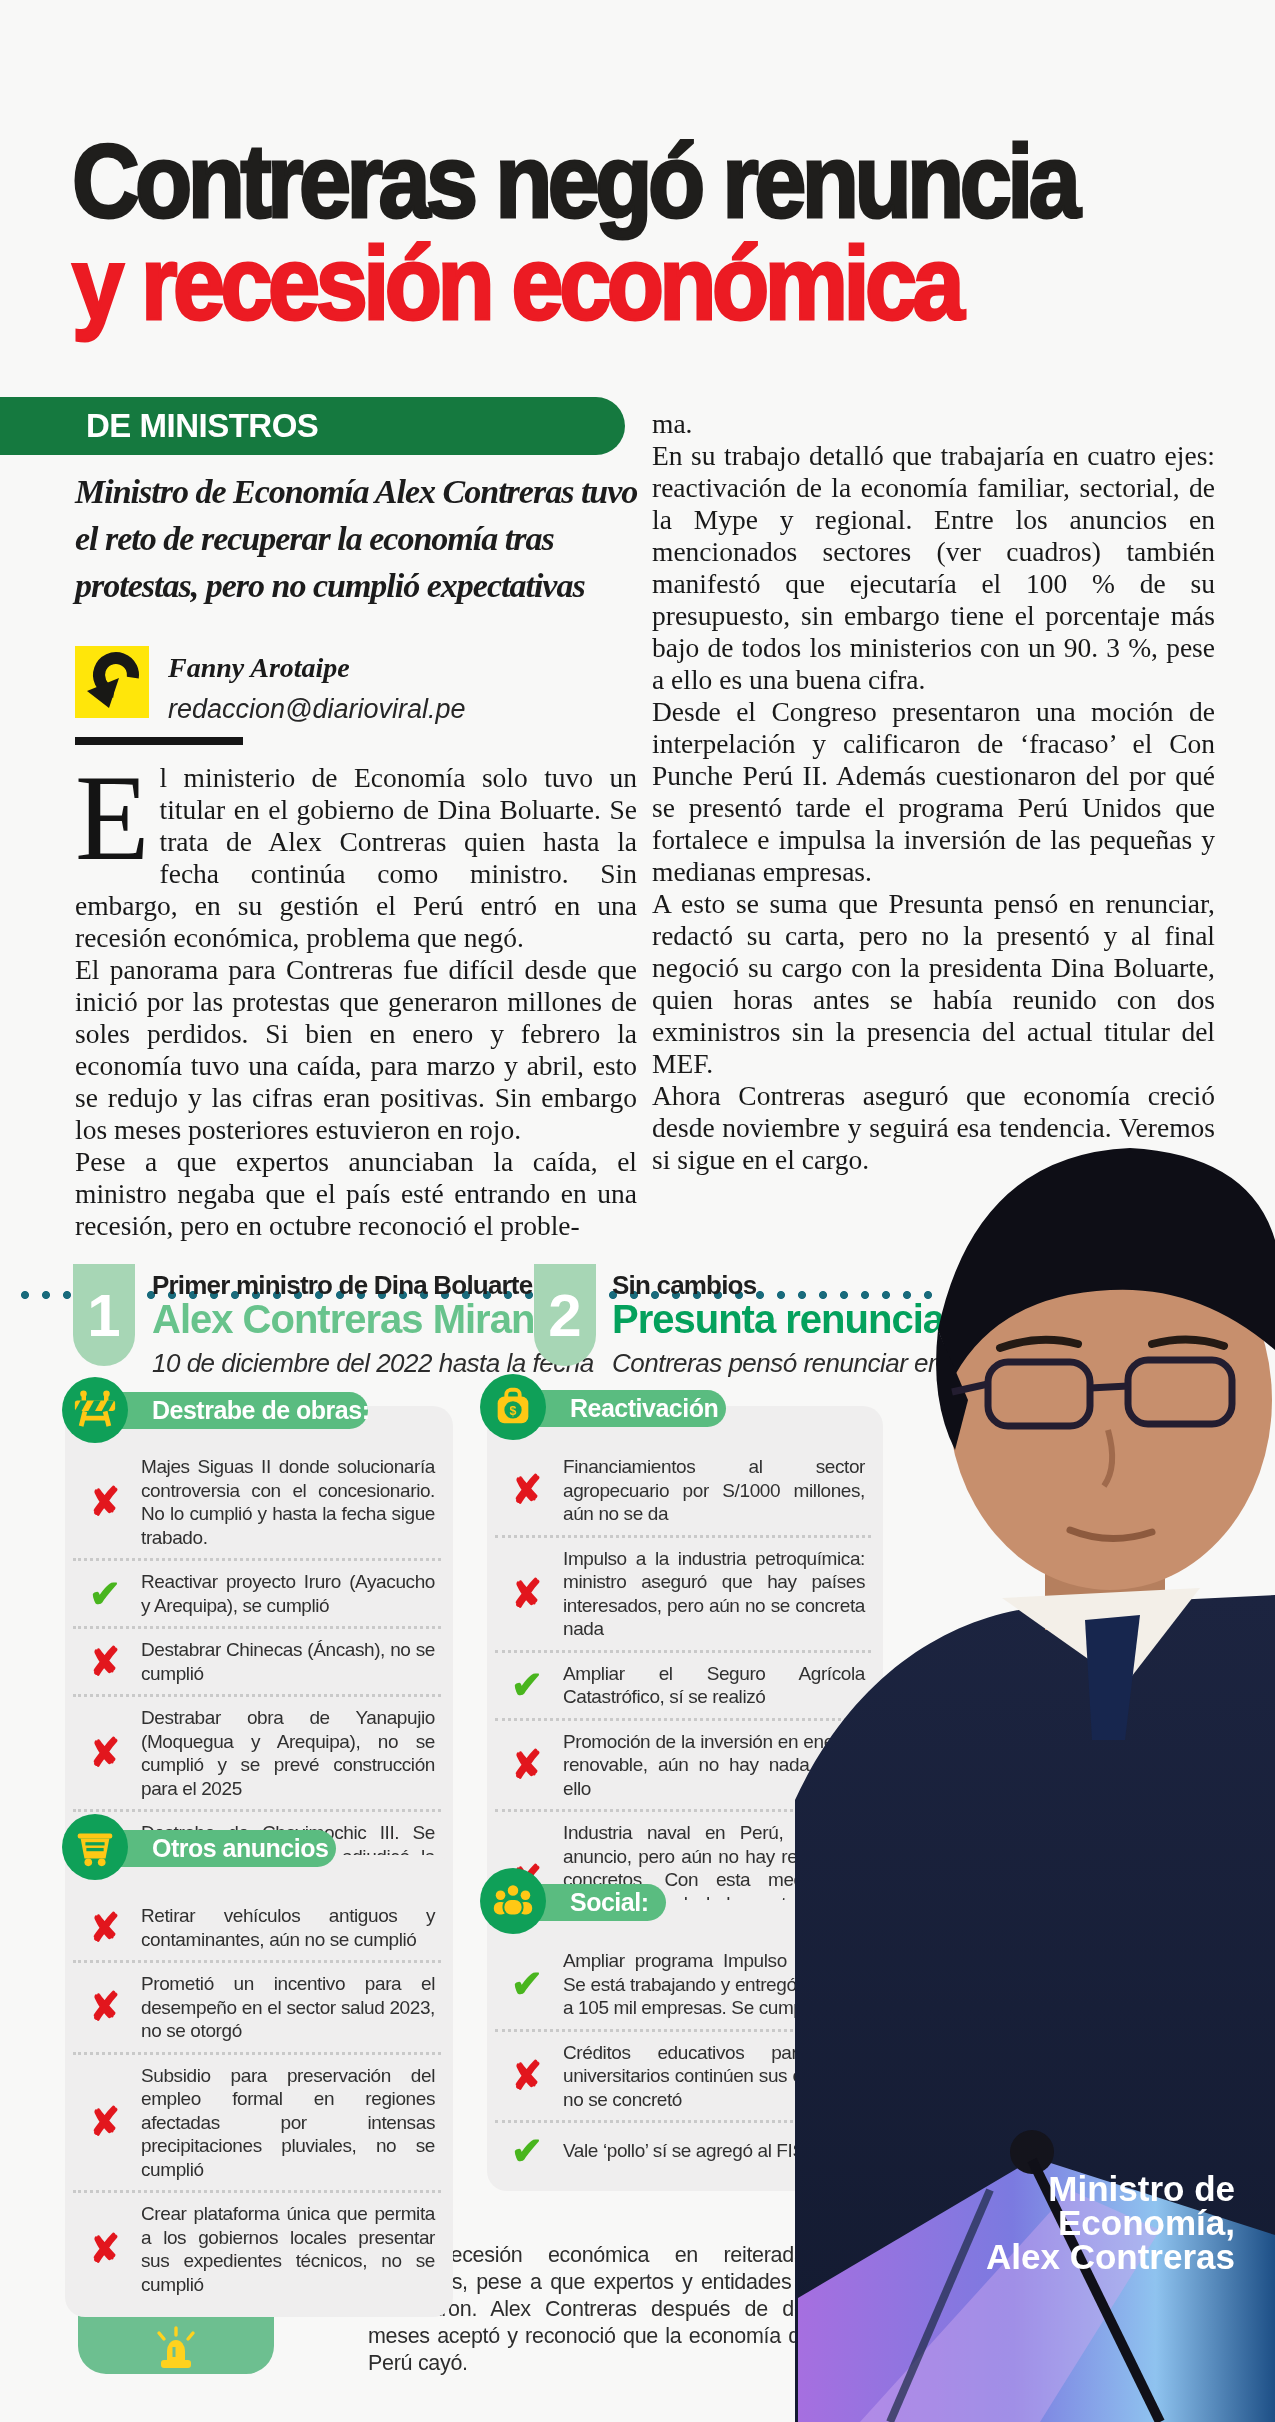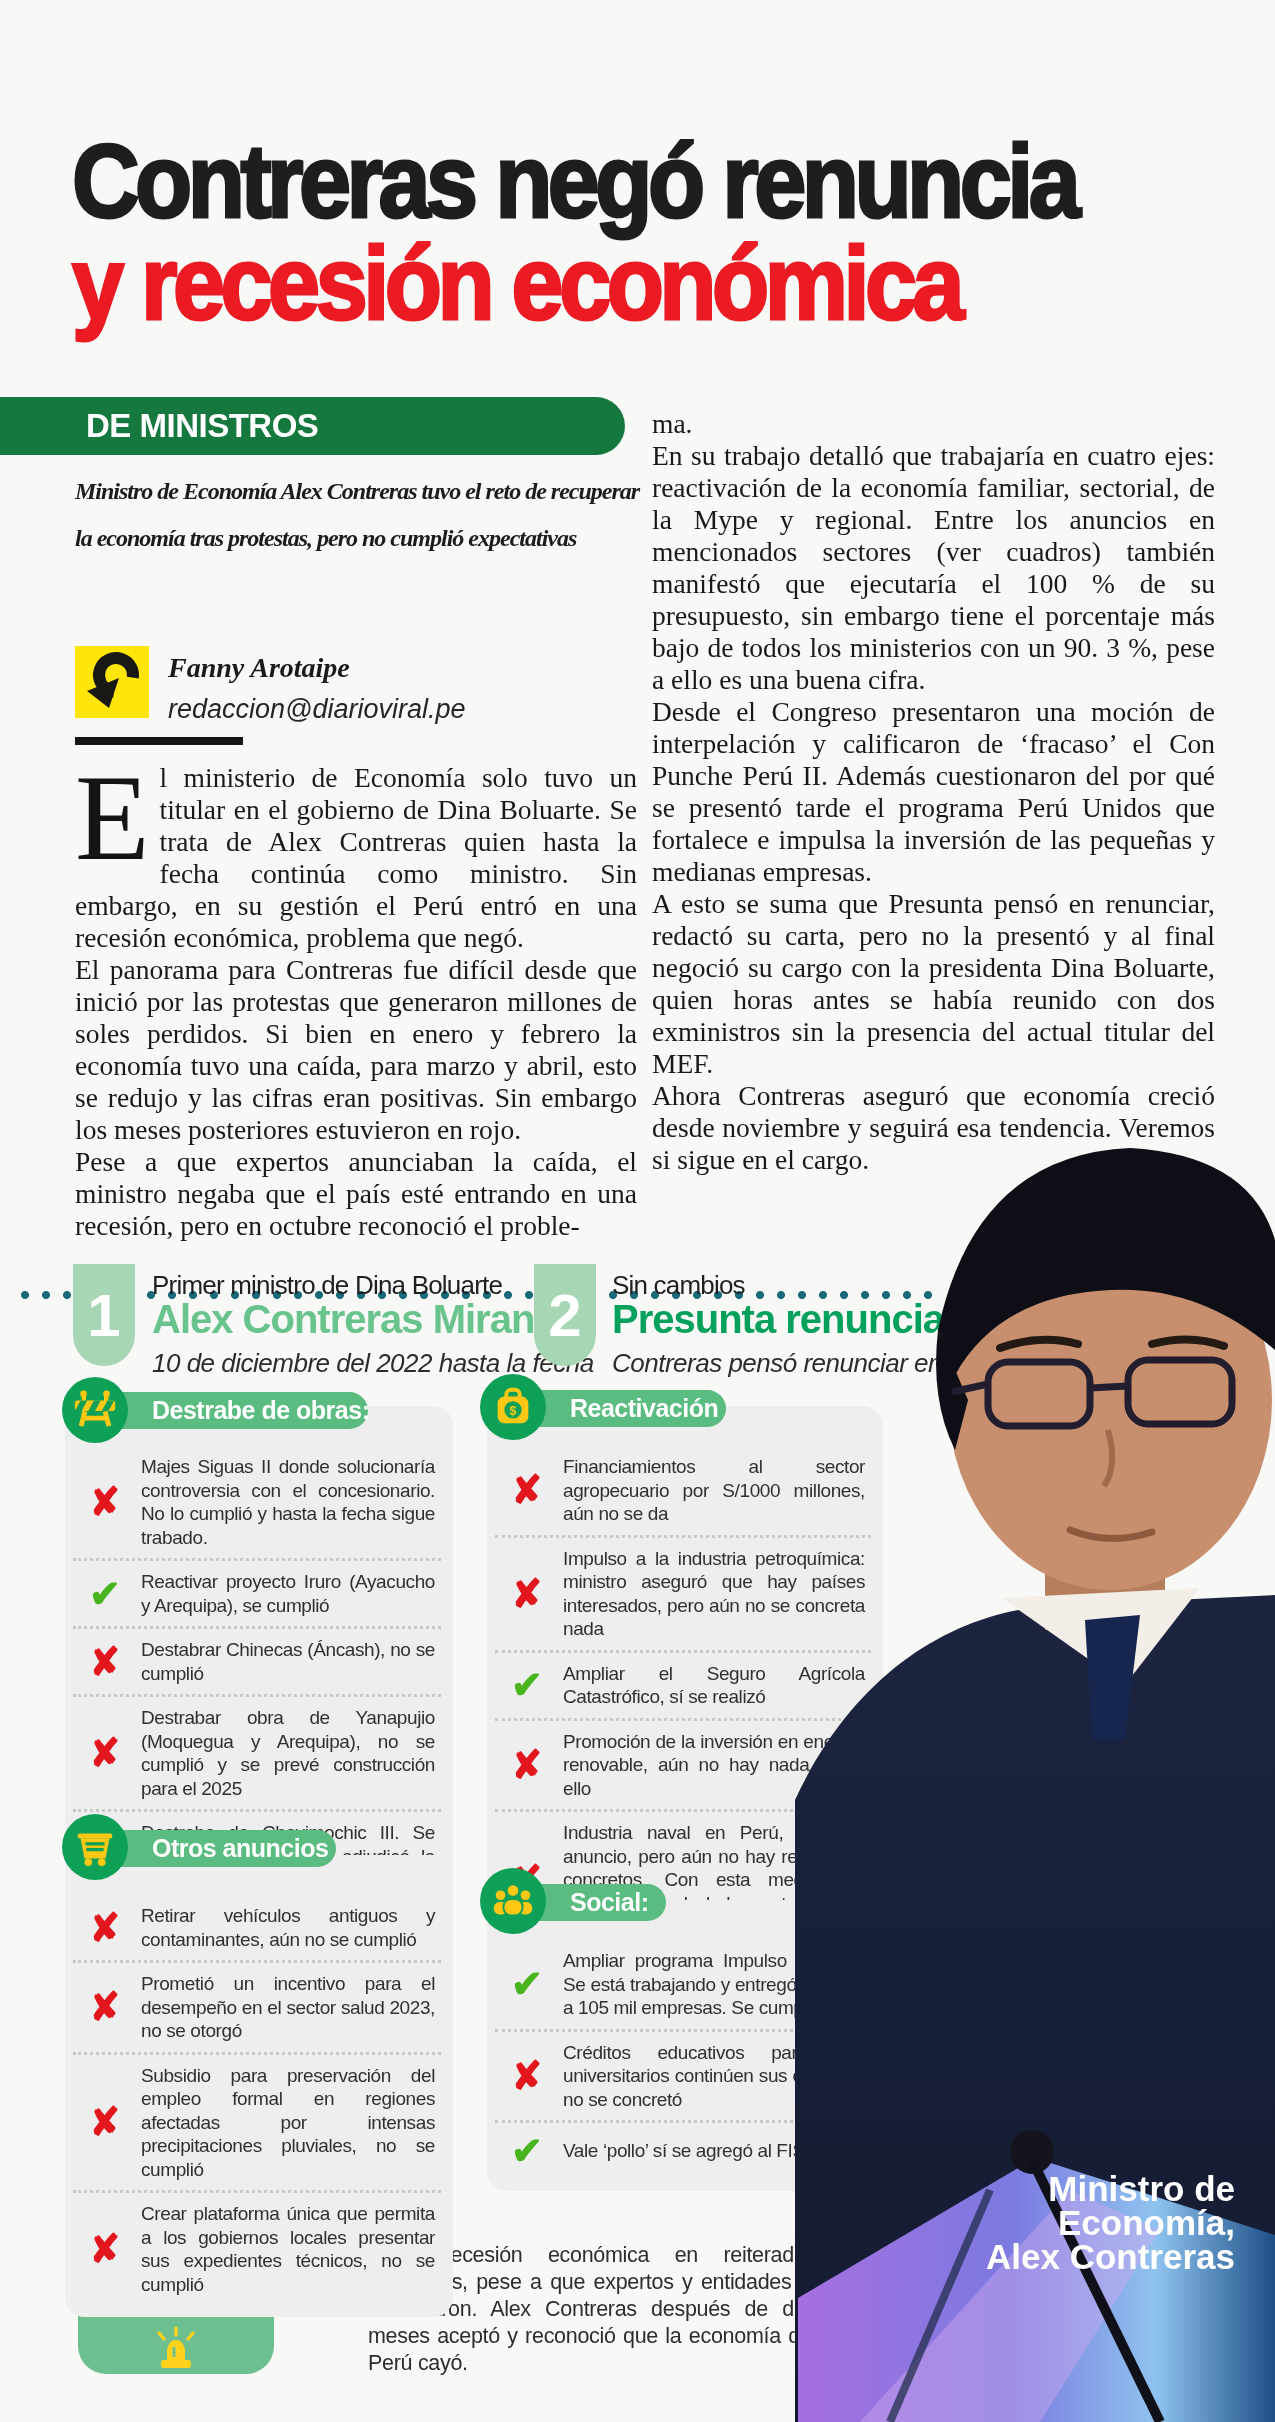--- a/index.html
+++ b/index.html
@@ -15,21 +15,21 @@
 
   
   .kicker{left:0;top:397px;width:625px;height:58px;background:#15793f;border-radius:0 29px 29px 0;
           display:flex;align-items:center;padding-left:76px;box-sizing:border-box;
           font-weight:700;font-size:33px;letter-spacing:-.5px;white-space:nowrap;}
   .kicker .hl{color:#f2c52d;}
   .kicker .rest{color:#ffffff;margin-left:10px;}
 
   
   .standfirst{left:75px;top:468px;width:575px;font-family:"Liberation Serif",serif;
-              font-style:italic;font-weight:700;font-size:24px;line-height:47px;color:#1c1c1c;letter-spacing:-1px;}
+              font-style:italic;font-weight:700;font-size:34px;line-height:47px;color:#1c1c1c;letter-spacing:-1px;}
   .logo-box{left:75px;top:646px;width:74px;height:72px;background:#ffe60a;}
   .byline-name{left:168px;top:652px;font-family:"Liberation Serif",serif;font-weight:700;font-style:italic;
                font-size:28px;color:#1a1a1a;}
   .byline-email{left:168px;top:694px;font-style:italic;font-size:27px;color:#262626;}
   .byline-rule{left:75px;top:737px;width:168px;height:8px;background:#161616;}
 
   
   .bodycol{font-family:"Liberation Serif",serif;font-size:27.5px;line-height:32px;color:#191919;
            text-align:justify;}
   .bodycol p{margin:0;}
@@ -39,21 +39,21 @@
 
   
   .dotline{left:20px;top:1290px;width:912px;height:10px;
            background-image:radial-gradient(circle at 5px 5px,#196b7c 3.6px,rgba(0,0,0,0) 4.4px);
            background-size:21px 10px;background-repeat:repeat-x;}
 
   
   .numbox{width:62px;height:102px;background:#a7d6b5;border-radius:0 0 31px 31px;
           display:flex;align-items:center;justify-content:center;color:#fff;
           font-weight:700;font-size:60px;}
-  .p-kicker{font-weight:400;font-size:26px;letter-spacing:-.8px;color:#1f1f1f;}
+  .p-kicker{font-weight:700;font-size:26px;letter-spacing:-.8px;color:#1f1f1f;}
   .p-title{font-weight:700;font-size:40px;letter-spacing:-1px;}
   .p-title.t1{color:#68c38c;}
   .p-title.t2{color:#04a15c;}
   .p-sub{font-style:italic;font-size:26px;letter-spacing:-.5px;color:#2c2c2c;}
 
   
   .badge-circle{width:66px;height:66px;border-radius:50%;background:#0fa058;z-index:3;
                 display:flex;align-items:center;justify-content:center;}
   .badge-pill{height:37px;background:#5abc80;border-radius:19px;z-index:2;
               display:flex;align-items:center;padding-left:56px;box-sizing:border-box;

